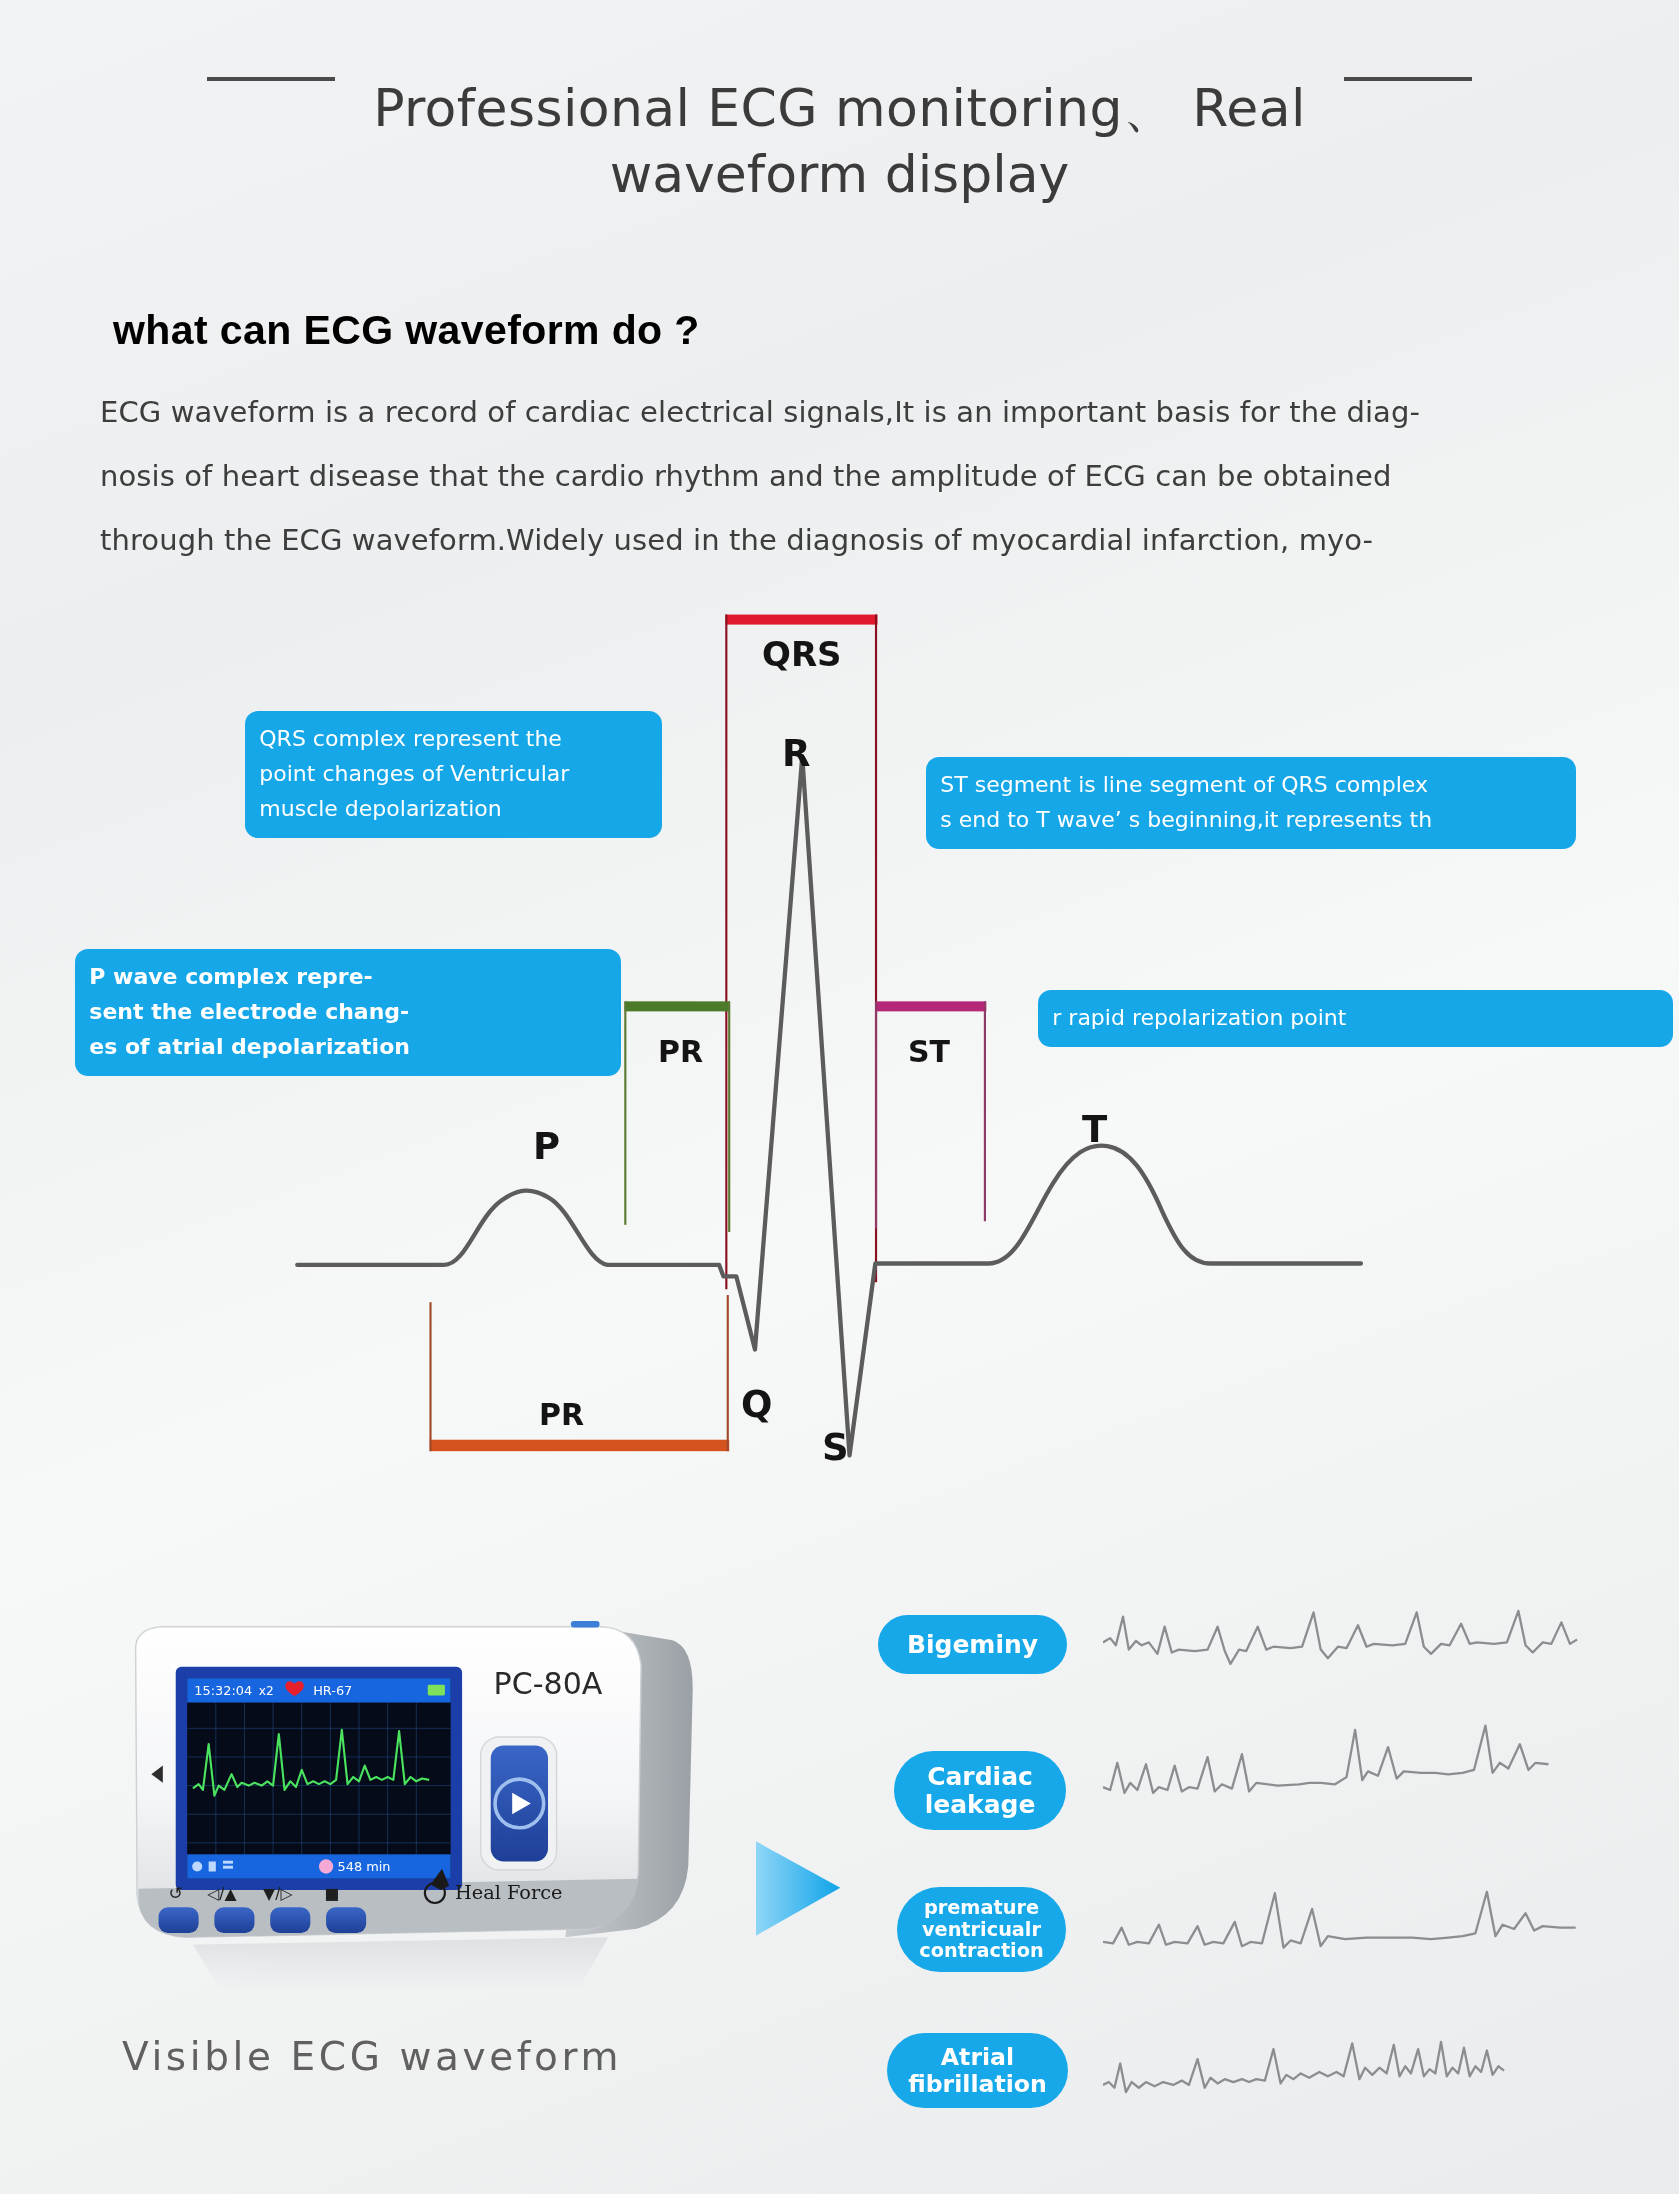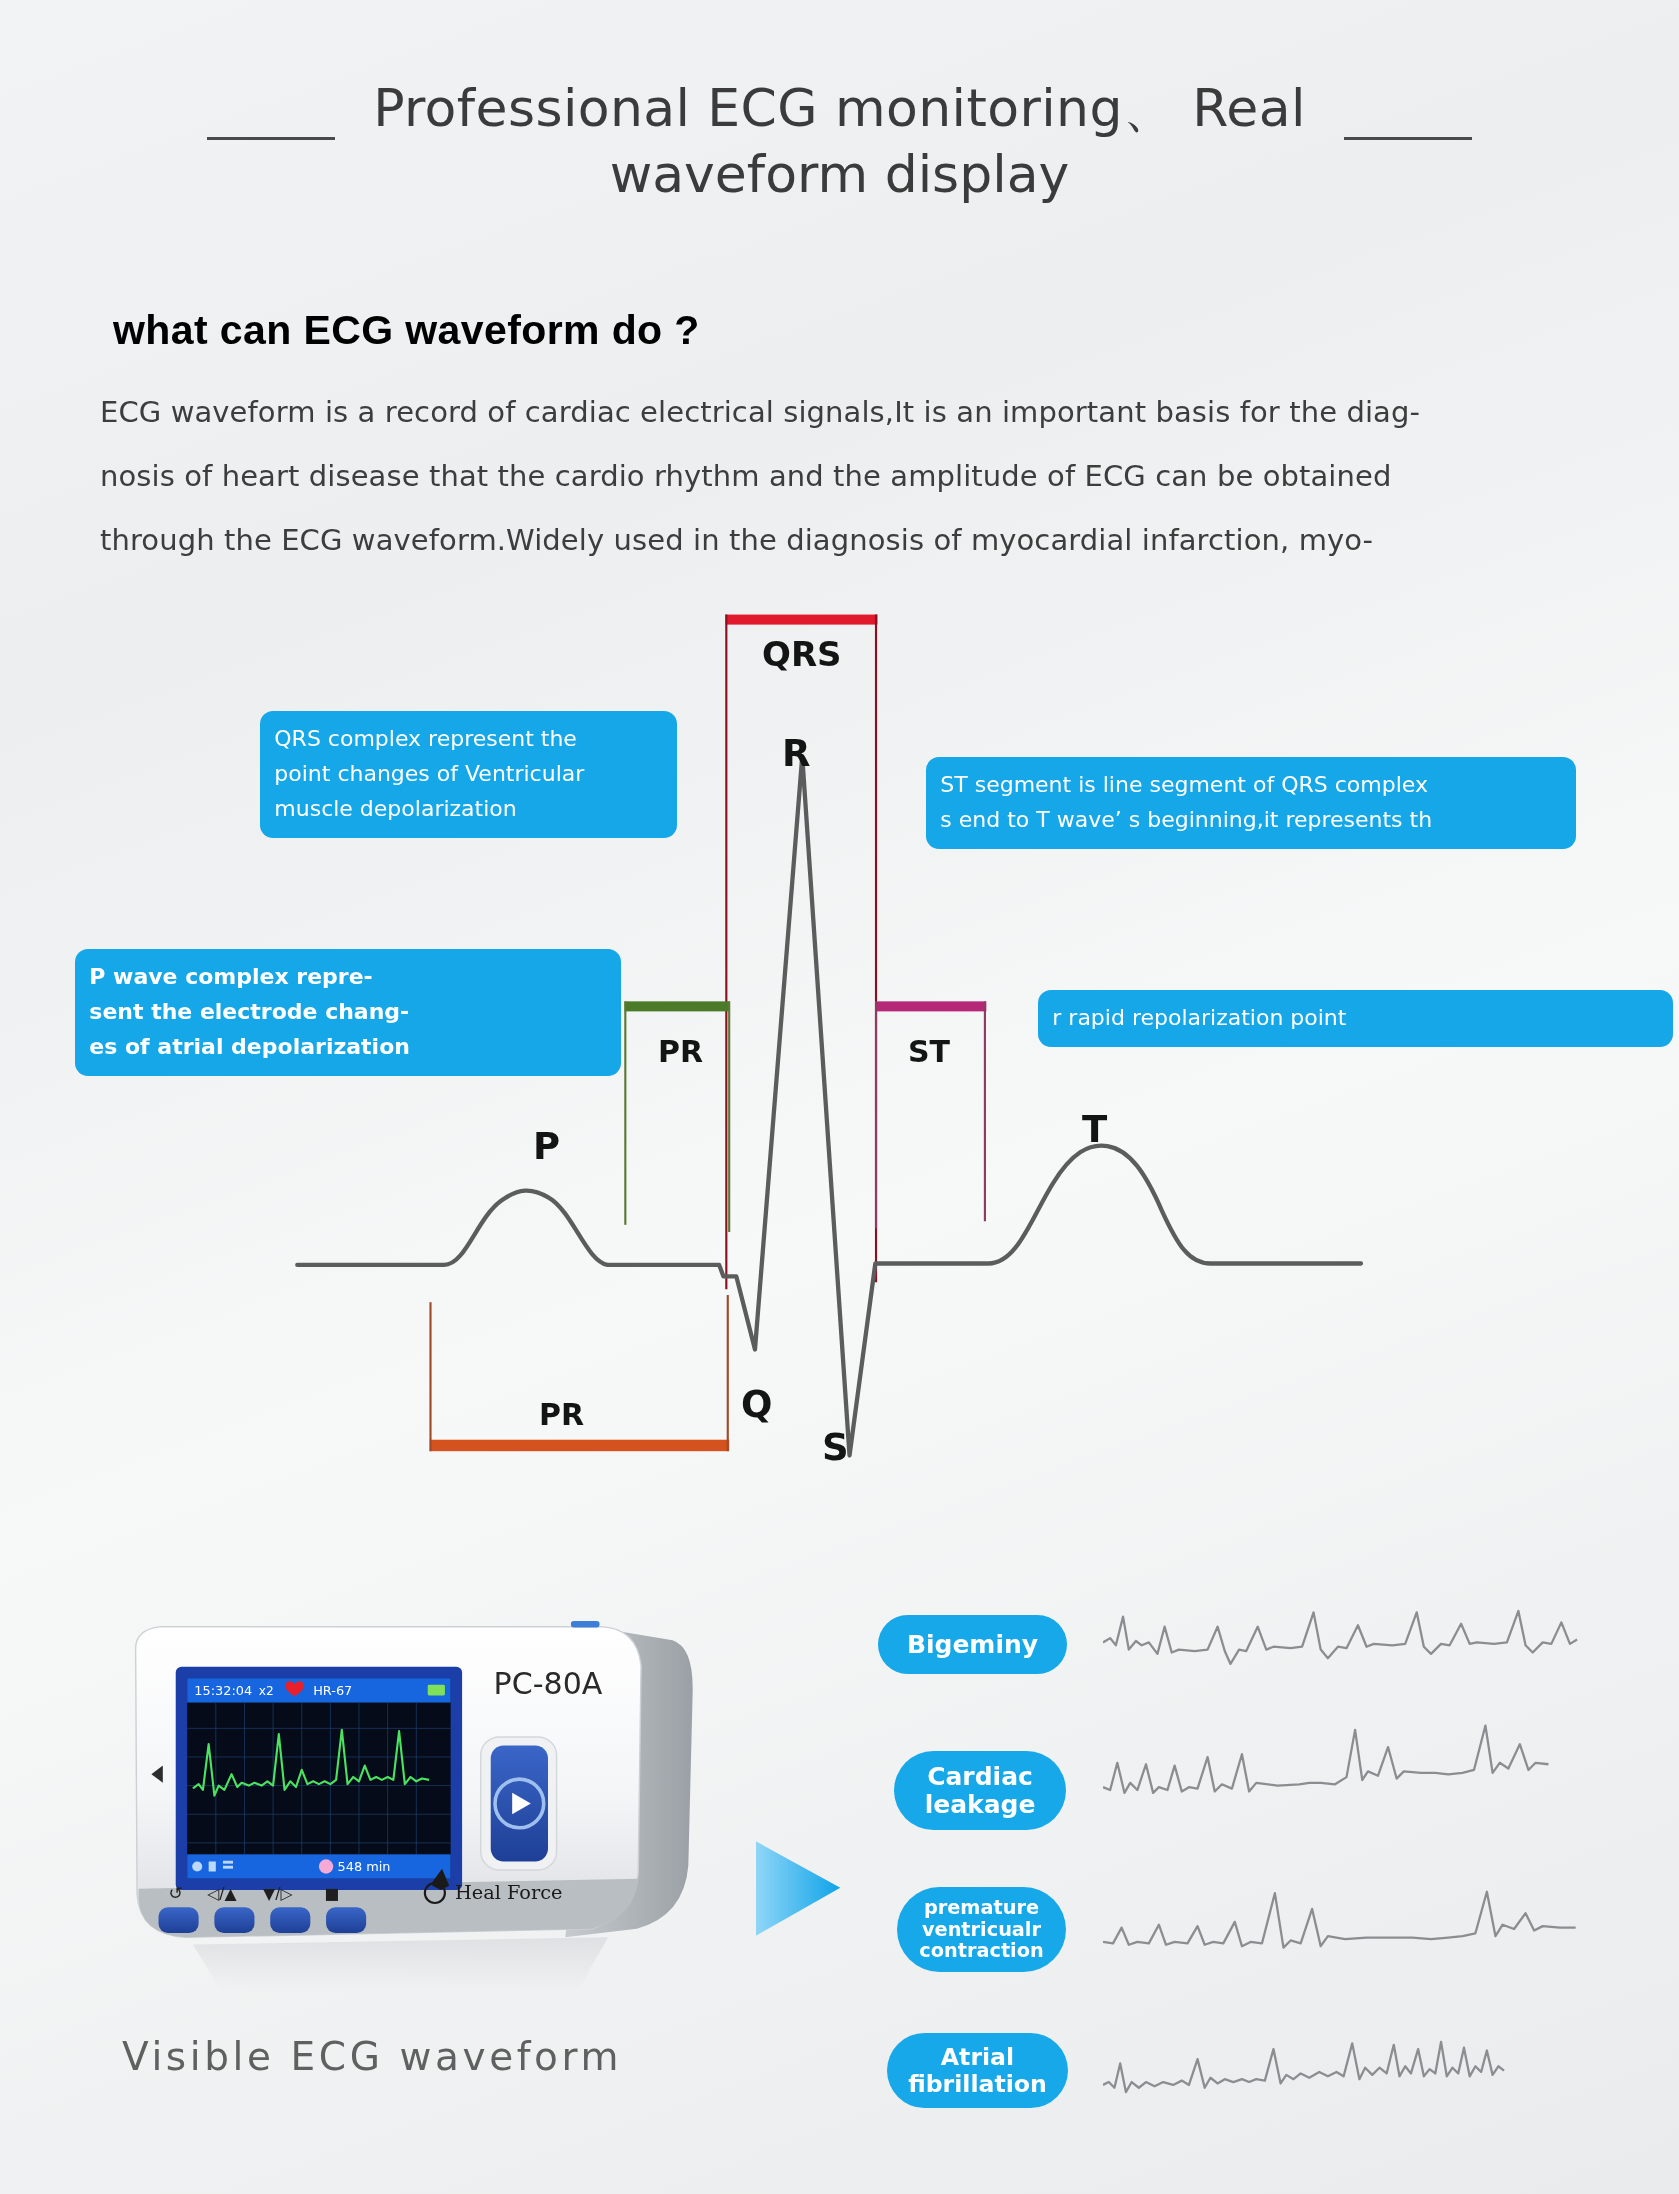--- a/index.html
+++ b/index.html
@@ -10,21 +10,21 @@
     position: relative;
     overflow: hidden;
   }
 
   
   .header {
     position:absolute; left:0; top:77px; width:1679px;
     text-align:center;
   }
   .header-line1 {
-    display:flex; align-items:flex-end; justify-content:center; gap:38px;
+    display:flex; align-items:flex-start; justify-content:center; gap:38px;
   }
   .rule { width:128px; height:3.6px; background:#4a4a4a; }
   .title-txt {
     font-size:52px; font-weight:400; color:#3b3b3b;
     letter-spacing:0.4px; line-height:1.22;
     font-family:"DejaVu Sans", sans-serif;
   }
   .header-line2 {
     font-size:52px; font-weight:400; color:#3b3b3b;
     font-family:"DejaVu Sans", sans-serif;
@@ -57,21 +57,21 @@
     position:absolute;
     background:#16a7e8;
     color:#ffffff;
     border-radius:13px;
     font-size:22px;
     line-height:35px;
     padding:10px 14.3px 11.5px 14.3px;
     font-family:"DejaVu Sans", sans-serif;
   }
   .bubble div { white-space:nowrap; }
-  #bubble-qrs { left:260px; top:711px; width:417px; }
+  #bubble-qrs { left:245px; top:711px; width:417px; }
   #bubble-st  { left:926px; top:757px; width:650px; }
   #bubble-p   { left:75px; top:949px; width:546px;font-weight:bold; }
   #bubble-t   { left:1038px; top:990px; width:635px; }
   #bubble-p div { text-align:justify; }
 
   
   .wletter {
     position:absolute; font-weight:bold; color:#141414;
     font-family:"DejaVu Sans", sans-serif;
   }

